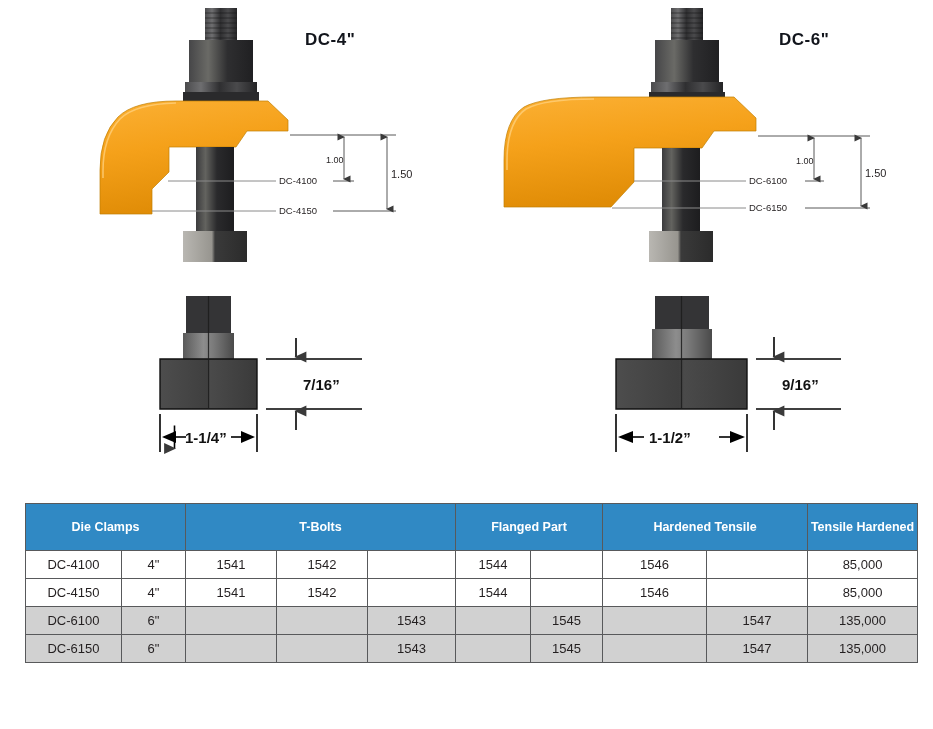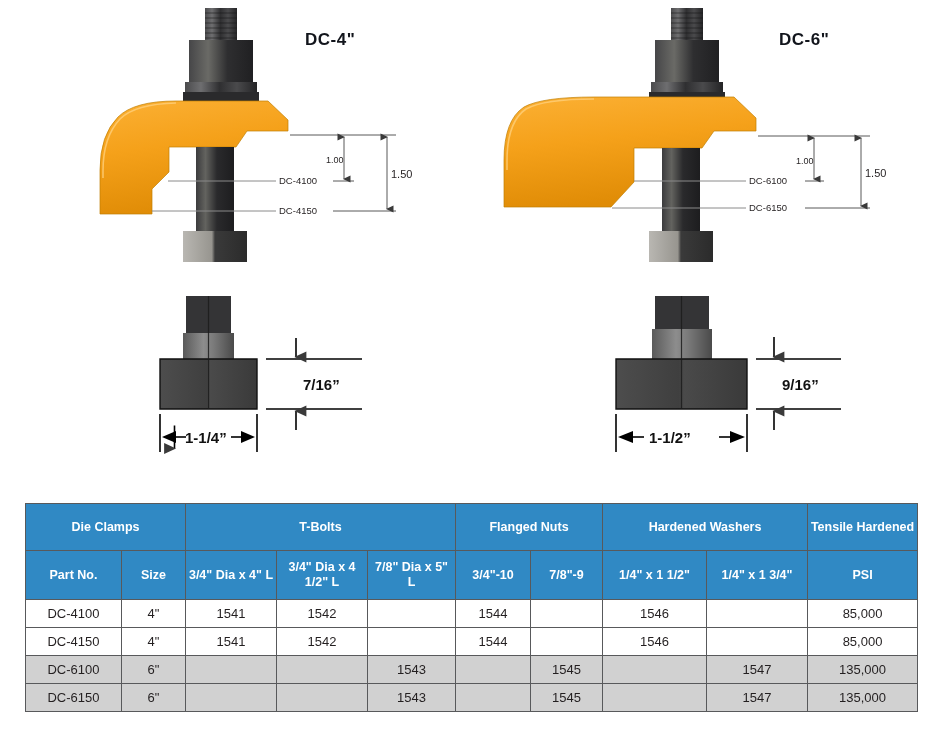--- a/index.html
+++ b/index.html
@@ -322,35 +322,23 @@
         <col style="width:75px">
           <col style="width:72px">
         <col style="width:104px">
           <col style="width:101px">
         <col style="width:110px">
       </colgroup>
       <thead>
         <tr>
           <th class="grp" colspan="2">Die Clamps</th>
           <th class="grp" colspan="3">T-Bolts</th>
-          <th class="grp" colspan="2">Flanged Nuts</th>
-          <th class="grp" colspan="2">Hardened Washers</th>
+          <th class="grp" colspan="2">Flanged Part</th>
+          <th class="grp" colspan="2">Hardened Tensile</th>
           <th class="grp">Tensile Hardened</th>
-        </tr>
-        <tr>
-          <th class="sub">Part No.</th>
-          <th class="sub">Size</th>
-          <th class="sub">3/4" Dia x 4" L</th>
-          <th class="sub">3/4" Dia x 4 1/2" L</th>
-          <th class="sub">7/8" Dia x 5" L</th>
-          <th class="sub">3/4"-10</th>
-          <th class="sub">7/8"-9</th>
-          <th class="sub">1/4" x 1 1/2"</th>
-          <th class="sub">1/4" x 1 3/4"</th>
-          <th class="sub">PSI</th>
         </tr>
       </thead>
       <tbody>
         <tr>
           <td>DC-4100</td>
           <td>4"</td>
           <td>1541</td>
           <td>1542</td>
           <td></td>
           <td>1544</td>

